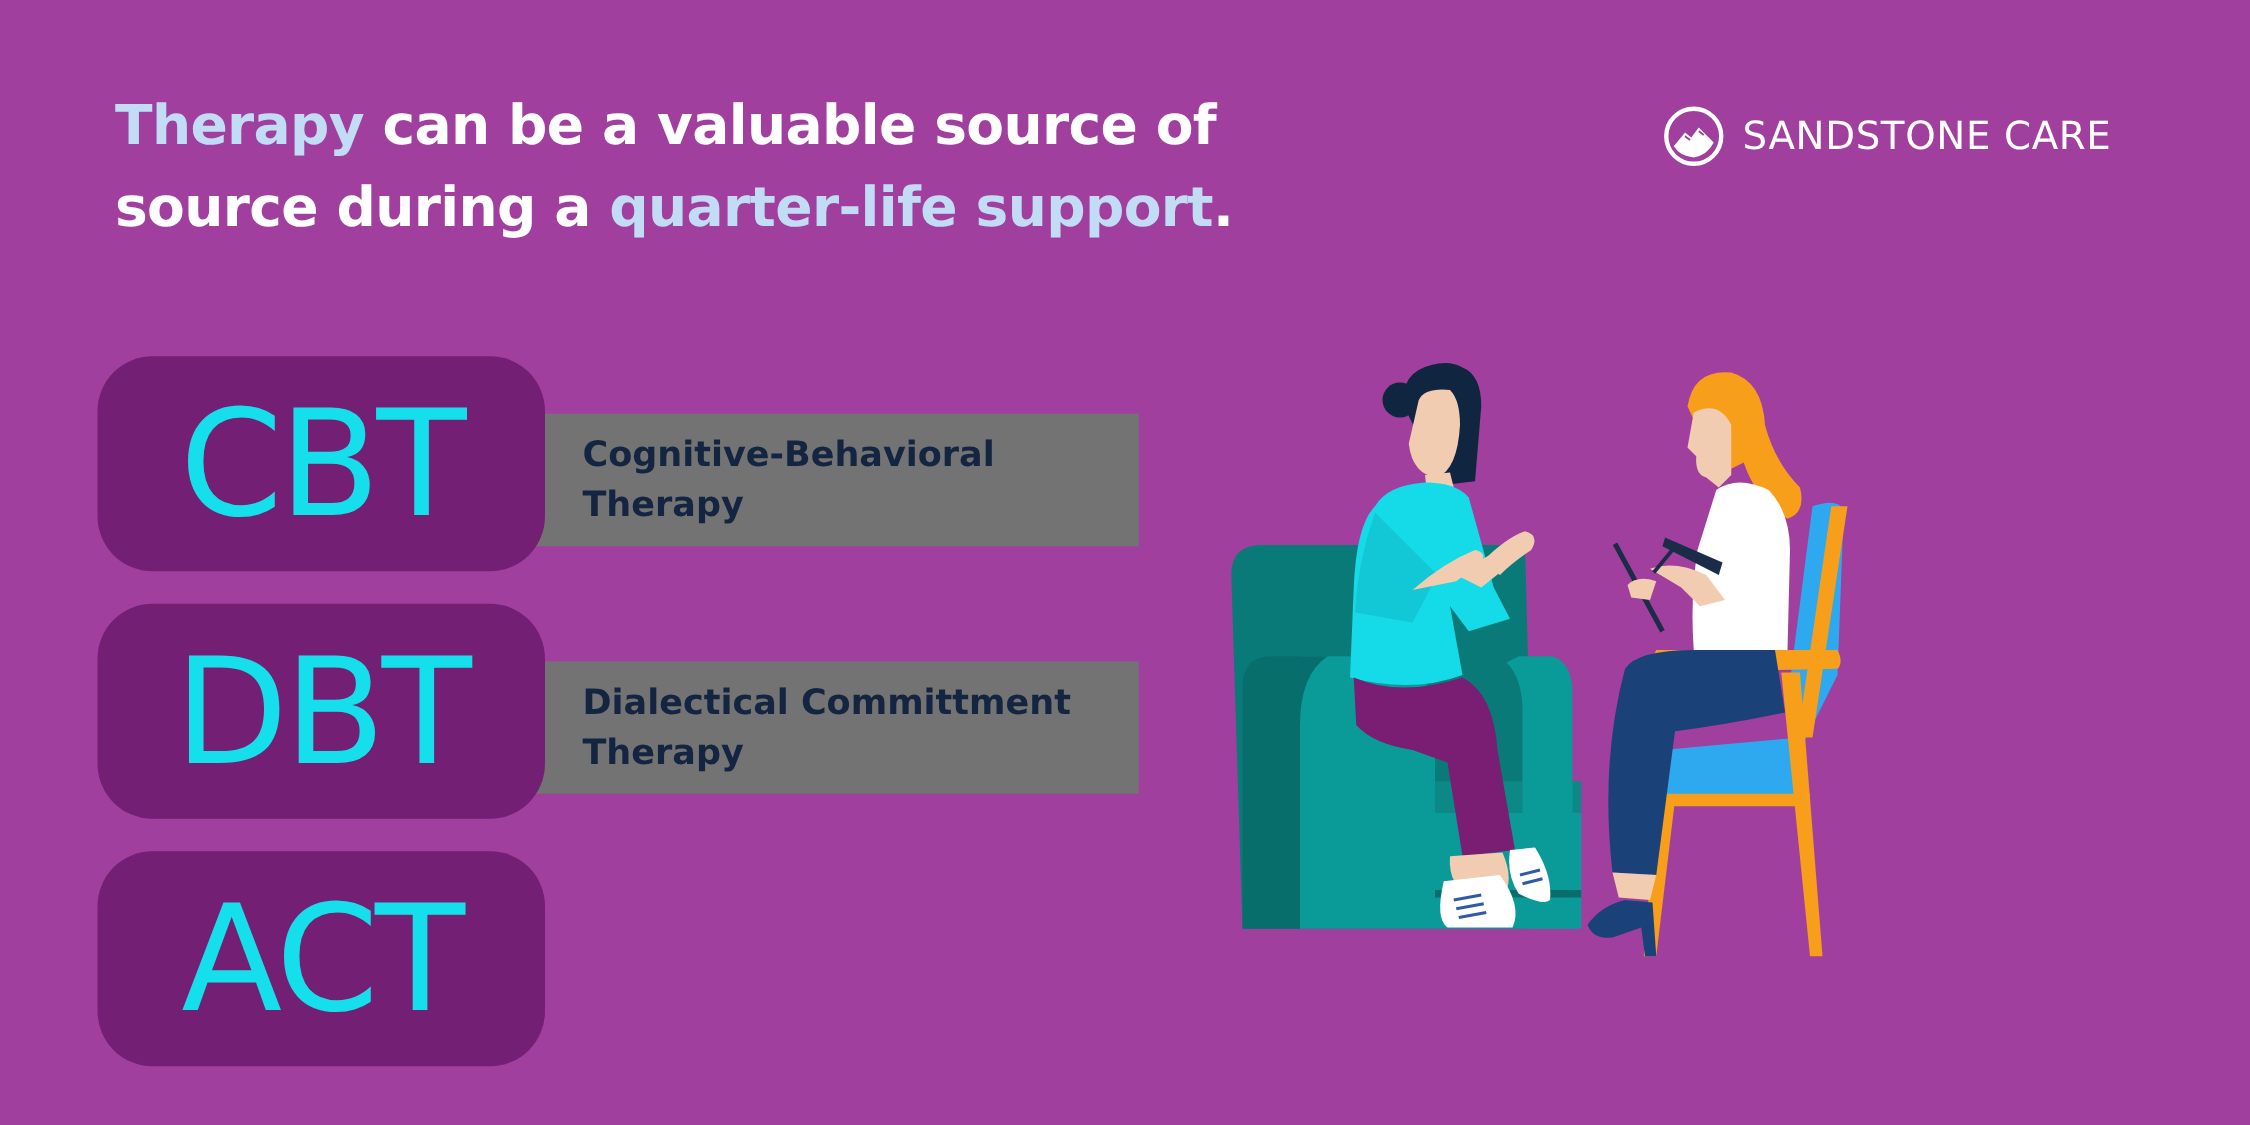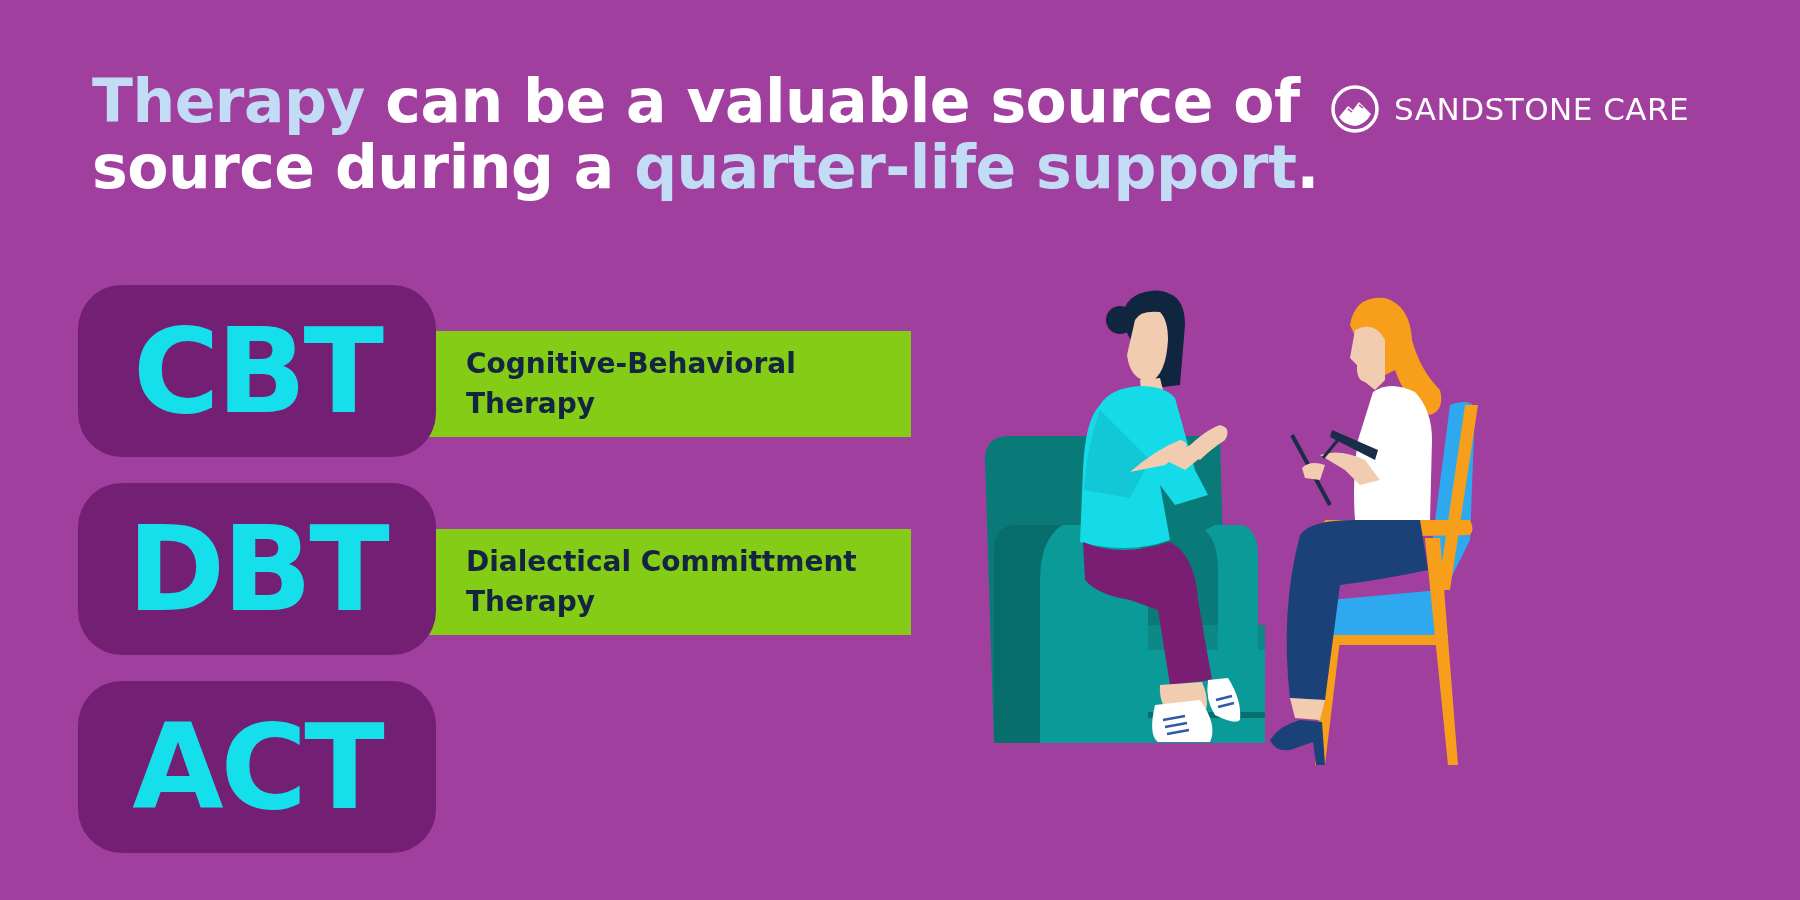--- a/index.html
+++ b/index.html
@@ -5,46 +5,46 @@
   html, body { margin:0; padding:0; }
   body {
     width:1800px; height:900px; overflow:hidden;
     background:#a03f9e;
     font-family:"Liberation Sans", sans-serif;
     position:relative;
   }
   .headline {
     position:absolute; left:92px; top:68px;
     font-family:"DejaVu Sans", sans-serif; font-weight:bold;
-    font-size:60px; line-height:66px; color:#ffffff; letter-spacing:-0.5px;
+    font-size:44px; line-height:66px; color:#ffffff; letter-spacing:-0.5px;
     margin:0;
   }
   .headline .hl { color:#c2dcf5; }
   .logo {
     position:absolute; left:1330px; top:84px;
     display:flex; align-items:center; gap:14px;text-align:right;
   }
   .logo svg { width:50px; height:50px; }
   .logo-text {
     font-family:"DejaVu Sans", sans-serif; color:#ffffff;
     font-size:31px; letter-spacing:0.5px;
   }
   .therapy-row { position:absolute; left:78px; width:835px; height:172px; }
   .abbr-box {
     position:absolute; left:0; top:0; width:358px; height:172px;
     background:#731f74; border-radius:44px;
     display:flex; align-items:center; justify-content:center; z-index:2;
   }
   .abbr {
-    font-family:"DejaVu Sans", sans-serif; font-weight:bold;
+    font-family:"DejaVu Sans", sans-serif; font-weight:normal;
     font-size:118px; color:#15dfea; letter-spacing:-3px;
   }
   .name-box {
     position:absolute; left:346px; top:46px; width:487px; height:106px;
-    background:#84cc16; display:flex; align-items:center;
+    background:#737373; display:flex; align-items:center;
   }
   .name {
     margin-left:42px;
     font-family:"DejaVu Sans", sans-serif; font-weight:bold;
     font-size:28px; line-height:40px; color:#142541; white-space:pre-line;
   }
   .illustration { position:absolute; left:980px; top:280px; width:800px; height:600px; }
 </style>
 </head>
 <body>

